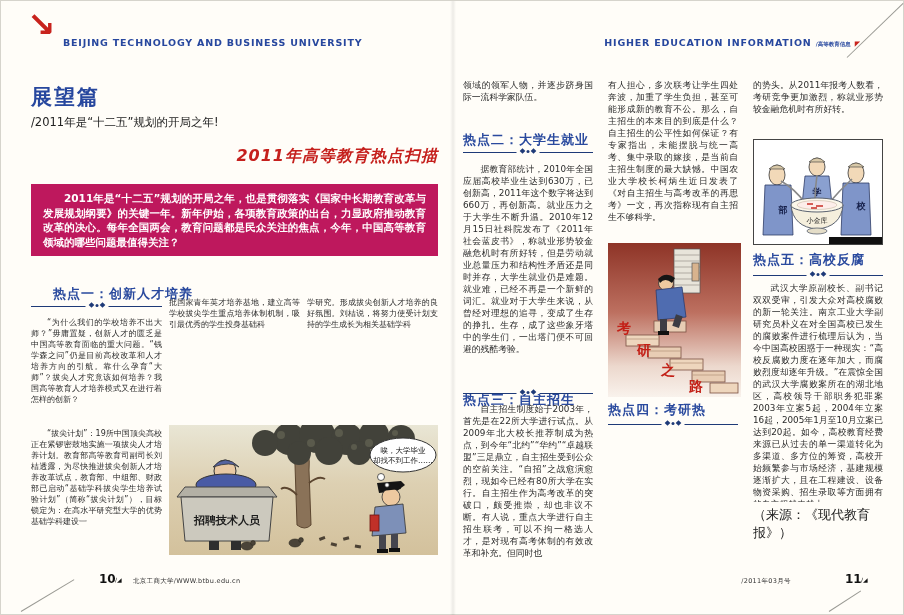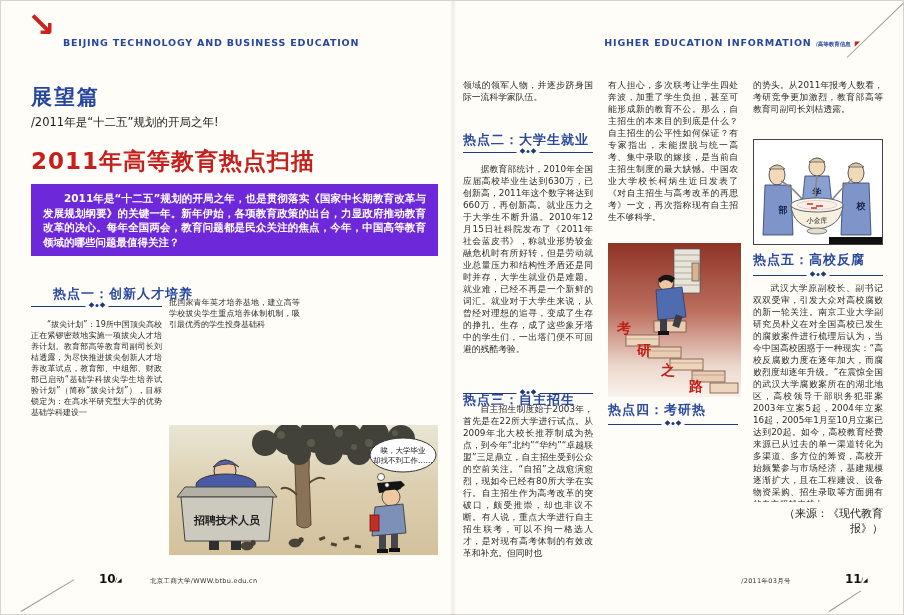--- a/index.html
+++ b/index.html
@@ -16,82 +16,84 @@
   .fold{position:absolute;left:449px;top:0;width:6px;height:615px;background:linear-gradient(90deg,transparent,rgba(0,0,0,0.07),transparent);}
 
   .abs{position:absolute;}
   .brand{font-size:9.5px;font-weight:bold;letter-spacing:0.8px;color:#27479e;white-space:nowrap;}
   .brand-suffix{font-size:5.5px;color:#27479e;letter-spacing:0;}
   .arrow-glyph{font-size:34px;font-weight:bold;color:#c8231d;line-height:1;}
   .corner-mark{color:#c8231d;font-size:7px;}
 
   .section-tag{font-size:21px;font-weight:bold;color:#27479e;letter-spacing:2px;}
   .section-sub{font-size:11.5px;color:#222;}
-  .article-title{width:407px;text-align:left;font-size:23px;font-weight:bold;color:#c5201d;letter-spacing:1px;}
-
-  .intro-box{left:30px;top:183px;width:383px;height:58px;padding:7px 12px;background:#6d28d9;color:#ffffff;
+  .article-title{width:407px;text-align:right;font-size:16px;font-weight:bold;color:#c5201d;letter-spacing:1px;font-style:italic;}
+
+  .intro-box{left:30px;top:183px;width:383px;height:58px;padding:7px 12px;background:#be185d;color:#ffffff;
     font-size:10.5px;line-height:14.5px;font-weight:bold;text-align:justify;text-indent:2em;overflow:hidden;}
 
   .hot-title{font-size:13px;font-weight:bold;color:#2a4a9e;letter-spacing:1px;white-space:nowrap;}
   .divider{border-top:1.6px solid #1e3a78;position:relative;}
   .orn{position:absolute;left:50%;top:-4px;transform:translateX(-50%);background:#fffdf8;padding:0 4px;display:flex;align-items:center;gap:2px;}
   .orn .d{width:4px;height:4px;background:#1e3a78;transform:rotate(45deg);display:inline-block;}
   .orn .c{width:3px;height:3px;border-radius:50%;background:#1e3a78;display:inline-block;}
 
   .bt{ text-align:justify; overflow:hidden; color:#2b2b2b;}
   .bt-l{font-size:8px;line-height:11px;}
   .bt-r{font-size:8.8px;line-height:12px;}
   .ind{text-indent:2em;}
   .noind{text-indent:0;}
-  .para-gap{margin-top:2px;}
-
-  .src-line{text-align:right;font-size:11px;color:#222;}
+  .para-gap{margin-top:23px;}
+
+  .src-line{text-align:left;font-size:13px;color:#222;}
 
   .pageno{font-size:12px;font-weight:bold;color:#111;}
   .footer-small{font-size:6.5px;color:#333;letter-spacing:0.3px;}
   .foot-tri{font-size:6px;color:#111;}
 
   .diag{position:absolute;height:0;border-top:1px solid #9a9a94;transform-origin:left center;}
 
   .cartoon{position:absolute;overflow:hidden;}
   svg text{font-family:"DejaVu Sans","Liberation Sans",sans-serif;}
 </style>
 </head>
 <body>
 
 <div class="spread">
 
   <div class="page page-left">
 
     <div class="abs arrow-glyph" style="left:26px;top:6px;">↘</div>
-    <div class="abs brand" style="left:62px;top:36px;">BEIJING TECHNOLOGY AND BUSINESS EDUCATION</div>
+    <div class="abs brand" style="left:62px;top:36px;">BEIJING TECHNOLOGY AND BUSINESS UNIVERSITY</div>
 
     <div class="abs section-tag" style="left:30px;top:82px;">展望篇</div>
     <div class="abs section-sub" style="left:30px;top:114px;">/2011年是“十二五”规划的开局之年!</div>
 
     <div class="abs article-title" style="left:30px;top:145px;">2011年高等教育热点扫描</div>
 
     <div class="abs intro-box">
       
       <span>2011年是“十二五”规划的开局之年，也是贯彻落实《国家中长期教育改革与发展规划纲要》的关键一年。新年伊始，各项教育政策的出台，力显政府推动教育改革的决心。每年全国两会，教育问题都是民众关注的焦点，今年，中国高等教育领域的哪些问题最值得关注？</span>
     </div>
 
     <div class="abs hot-title" style="left:30px;top:284px;margin-left:22px;">热点一：创新人才培养</div>
     <div class="abs divider" style="left:30px;top:305px;width:131px;">
       <span class="orn">
           <span class="d"></span>
           <span class="c"></span>
           <span class="d"></span>
         </span>
     </div>
     <div class="abs bt bt-l" style="left:30px;top:316px;width:131px;height:246px;">
+      <div class="ind">“为什么我们的学校培养不出大师？”毋庸置疑，创新人才的匮乏是中国高等教育面临的重大问题。“钱学森之问”仍是目前高校改革和人才培养方向的引航。靠什么孕育“大师”？拔尖人才究竟该如何培养？我国高等教育人才培养模式又在进行着怎样的创新？</div>
       <div class="ind para-gap">“拔尖计划”：19所中国顶尖高校正在紧锣密鼓地实施一项拔尖人才培养计划。教育部高等教育司副司长刘桔透露，为尽快推进拔尖创新人才培养改革试点，教育部、中组部、财政部已启动“基础学科拔尖学生培养试验计划”（简称“拔尖计划”），目标锁定为：在高水平研究型大学的优势基础学科建设一</div>
     </div>
 
     <div class="abs bt bt-l noind" style="left:168px;top:296px;width:131px;height:40px;">批国家青年英才培养基地，建立高等学校拔尖学生重点培养体制机制，吸引最优秀的学生投身基础科</div>
+    <div class="abs bt bt-l noind" style="left:306px;top:296px;width:131px;height:40px;">学研究。形成拔尖创新人才培养的良好氛围。刘桔说，将努力使受计划支持的学生成长为相关基础学科</div>
 
     <div class="cartoon" style="left:168px;top:424px;width:269px;height:130px;">
       <svg width="269" height="130" viewBox="0 0 269 130">
         <defs>
           <linearGradient id="c1bg" x1="0" y1="0" x2="0" y2="1">
             <stop offset="0" stop-color="#e9e6d5"></stop>
               <stop offset="0.45" stop-color="#ddd0b2"></stop>
               <stop offset="1" stop-color="#d3c19c"></stop>
           </linearGradient>
         </defs>
@@ -163,21 +165,21 @@
           <circle cx="212" cy="52" r="3.5" fill="#fff" stroke="#333" stroke-width="0.8"></circle>
           <circle cx="218" cy="60" r="2.2" fill="#fff" stroke="#333" stroke-width="0.8"></circle>
           <text x="234" y="28" font-size="7.5" fill="#111" text-anchor="middle">唉，大学毕业</text>
           <text x="234" y="38" font-size="7.5" fill="#111" text-anchor="middle">却找不到工作……</text>
         </g>
       </svg>
     </div>
 
     <div class="abs pageno" style="left:98px;top:571px;">10</div>
     <div class="abs foot-tri" style="left:114px;top:575px;">/◢</div>
-    <div class="abs footer-small" style="left:132px;top:576px;margin-left:17px;">北京工商大学/WWW.btbu.edu.cn</div>
+    <div class="abs footer-small" style="left:132px;top:576px;">北京工商大学/WWW.btbu.edu.cn</div>
     <div class="diag" style="left:20px;top:610px;width:62px;transform:rotate(-31deg);"></div>
   </div>
 
   <div class="page page-right">
 
     <div class="abs brand" style="left:140px;top:36px;width:268px;text-align:right;">
       <span>HIGHER EDUCATION INFORMATION</span>
       <span class="brand-suffix">/高等教育信息</span>
       <span class="corner-mark">◤</span>
     </div>
@@ -262,21 +264,21 @@
 
     <div class="abs hot-title" style="left:155px;top:400px;">热点四：考研热</div>
     <div class="abs divider" style="left:155px;top:421px;width:130px;">
       <span class="orn">
           <span class="d"></span>
           <span class="c"></span>
           <span class="d"></span>
         </span>
     </div>
 
-    <div class="abs bt bt-r noind" style="left:300px;top:78px;width:130px;height:40px;">的势头。从2011年报考人数看，考研竞争更加激烈，教育部高等教育司副司长刘桔透露。</div>
+    <div class="abs bt bt-r noind" style="left:300px;top:78px;width:130px;height:40px;">的势头。从2011年报考人数看，考研竞争更加激烈，称就业形势较金融危机时有所好转。</div>
 
     <div class="cartoon" style="left:300px;top:138px;width:130px;height:106px;">
       <svg width="130" height="106" viewBox="0 0 130 106">
         <rect x="0.5" y="0.5" width="129" height="105" fill="#ffffff" stroke="#444" stroke-width="1"></rect>
 
         <g>
           <ellipse cx="24" cy="36" rx="8" ry="10" fill="#f2d9b8" stroke="#333" stroke-width="0.8"></ellipse>
           <path d="M16 30 Q24 22 32 30 Z" fill="#d9c9a8" stroke="#333" stroke-width="0.6"></path>
           <path d="M12 46 L38 46 L40 96 L10 96 Z" fill="#7f95c9" stroke="#2f3c66" stroke-width="0.8"></path>
           <text x="30" y="74" font-size="9" font-weight="bold" fill="#16204a" text-anchor="middle">部</text>

